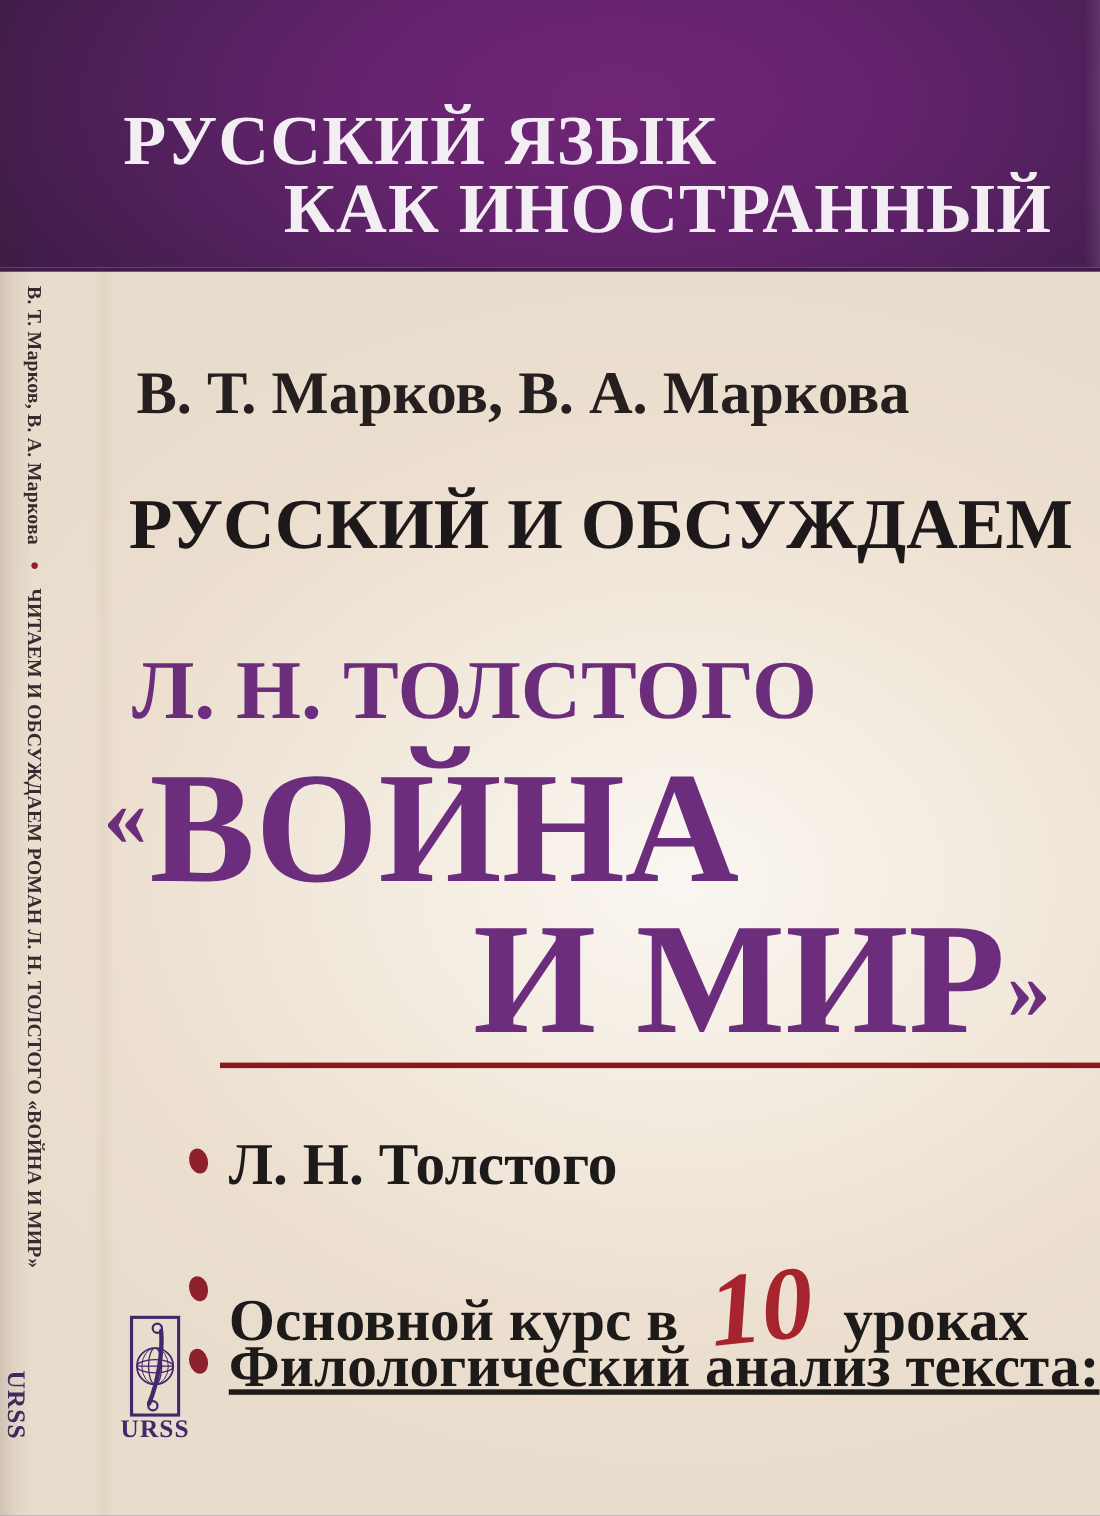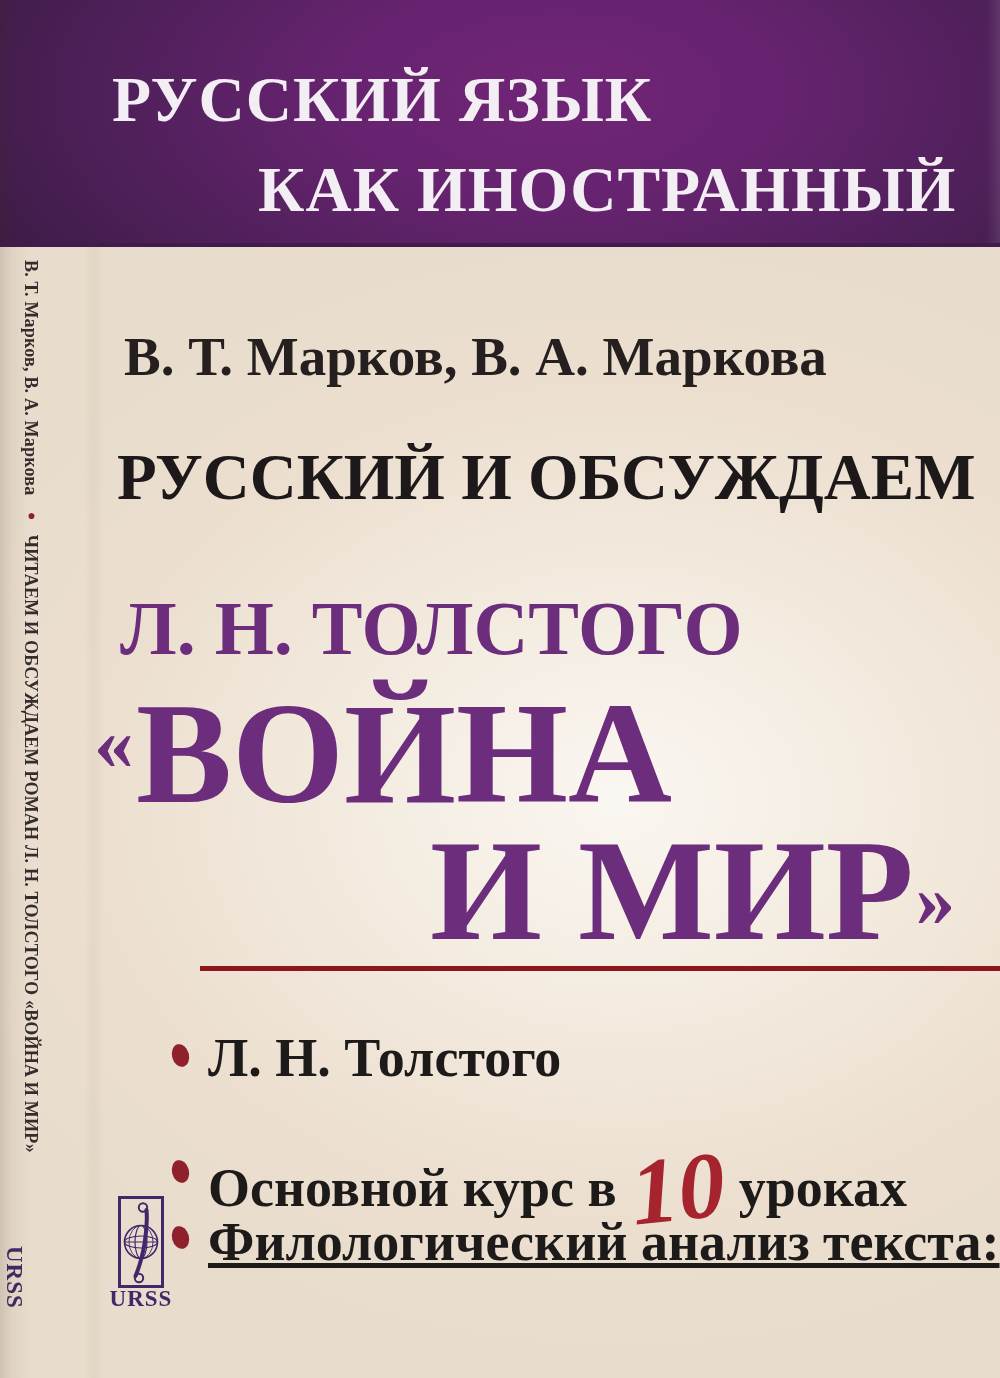--- a/index.html
+++ b/index.html
@@ -10,21 +10,21 @@
   }
   
   .band{
     position:absolute;left:0;top:0;width:1000px;height:243px;
     background:radial-gradient(ellipse 640px 320px at 56% 38%, #702576 0%, #66236f 35%, #4e2059 72%, #3c1c46 100%);
     border-bottom:4px solid #421a4b;
   }
   .band::after{content:"";position:absolute;right:0;top:0;width:14px;height:100%;
     background:linear-gradient(to left, rgba(255,255,255,0.10), rgba(255,255,255,0));}
   .band-l1,.band-l2{position:absolute;font-weight:bold;color:#f3eef3;font-size:64px;line-height:1;letter-spacing:1px;white-space:nowrap;}
-  .band-l1{left:112px;top:68px;}
+  .band-l1{left:112px;top:96px;}
   .band-l2{left:258px;top:158px;}
   
   .spine-text{
     position:absolute;left:20px;top:260px;height:930px;
     writing-mode:vertical-rl;white-space:nowrap;
     font-size:18px;font-weight:bold;color:#342c2e;letter-spacing:0.2px;
   }
   .spine-sep{color:#8e212c;font-size:14px;}
   .spine-urss{
     position:absolute;left:1px;top:1246px;
@@ -42,21 +42,21 @@
   .novel-author{position:absolute;left:120px;top:590px;font-size:76px;font-weight:bold;color:#6b2d7c;line-height:1;white-space:nowrap;}
   .novel-1{position:absolute;left:94px;top:682px;font-size:144px;font-weight:bold;color:#6b2d7c;line-height:1;white-space:nowrap;text-align:center;}
   .novel-2{position:absolute;right:45px;top:819px;font-size:144px;font-weight:bold;color:#6b2d7c;line-height:1;white-space:nowrap;}
   .q-open{font-size:.55em;vertical-align:.42em;margin-right:.03em;}
   .q-close{font-size:.55em;vertical-align:.16em;margin-left:.02em;}
   .rule{position:absolute;left:200px;top:966px;width:800px;height:5px;background:#8c161c;}
   
   .feature{position:absolute;left:208px;font-size:54px;font-weight:bold;color:#1d1a1a;line-height:1.12;white-space:nowrap;}
   .feature span{display:block;}
   .f1{top:1028px;}
-  .f2{top:1146px;display:flex;align-items:center;gap:14px;}
+  .f2{top:1146px;display:flex;align-items:flex-end;gap:28px;}
   .f2 span{display:inline;}
   .f3{top:1212px;text-decoration:underline;}
   .big-num{font-size:94px;font-style:italic;color:#a5242e;line-height:.9;transform:rotate(-6deg);display:inline-block;}
   .mk{position:absolute;left:172px;width:17px;height:23px;border-radius:50%;background:#8e212c;transform:rotate(-14deg);}
   .mk1{top:1044px;} .mk2{top:1160px;} .mk3{top:1226px;}
   
   .logo{position:absolute;left:118px;top:1196px;width:46px;height:92px;}
   .logo-caption{position:absolute;left:108px;top:1287px;width:66px;text-align:center;
     font-size:23px;font-weight:bold;color:#43276a;letter-spacing:1px;line-height:1;}
 </style>

